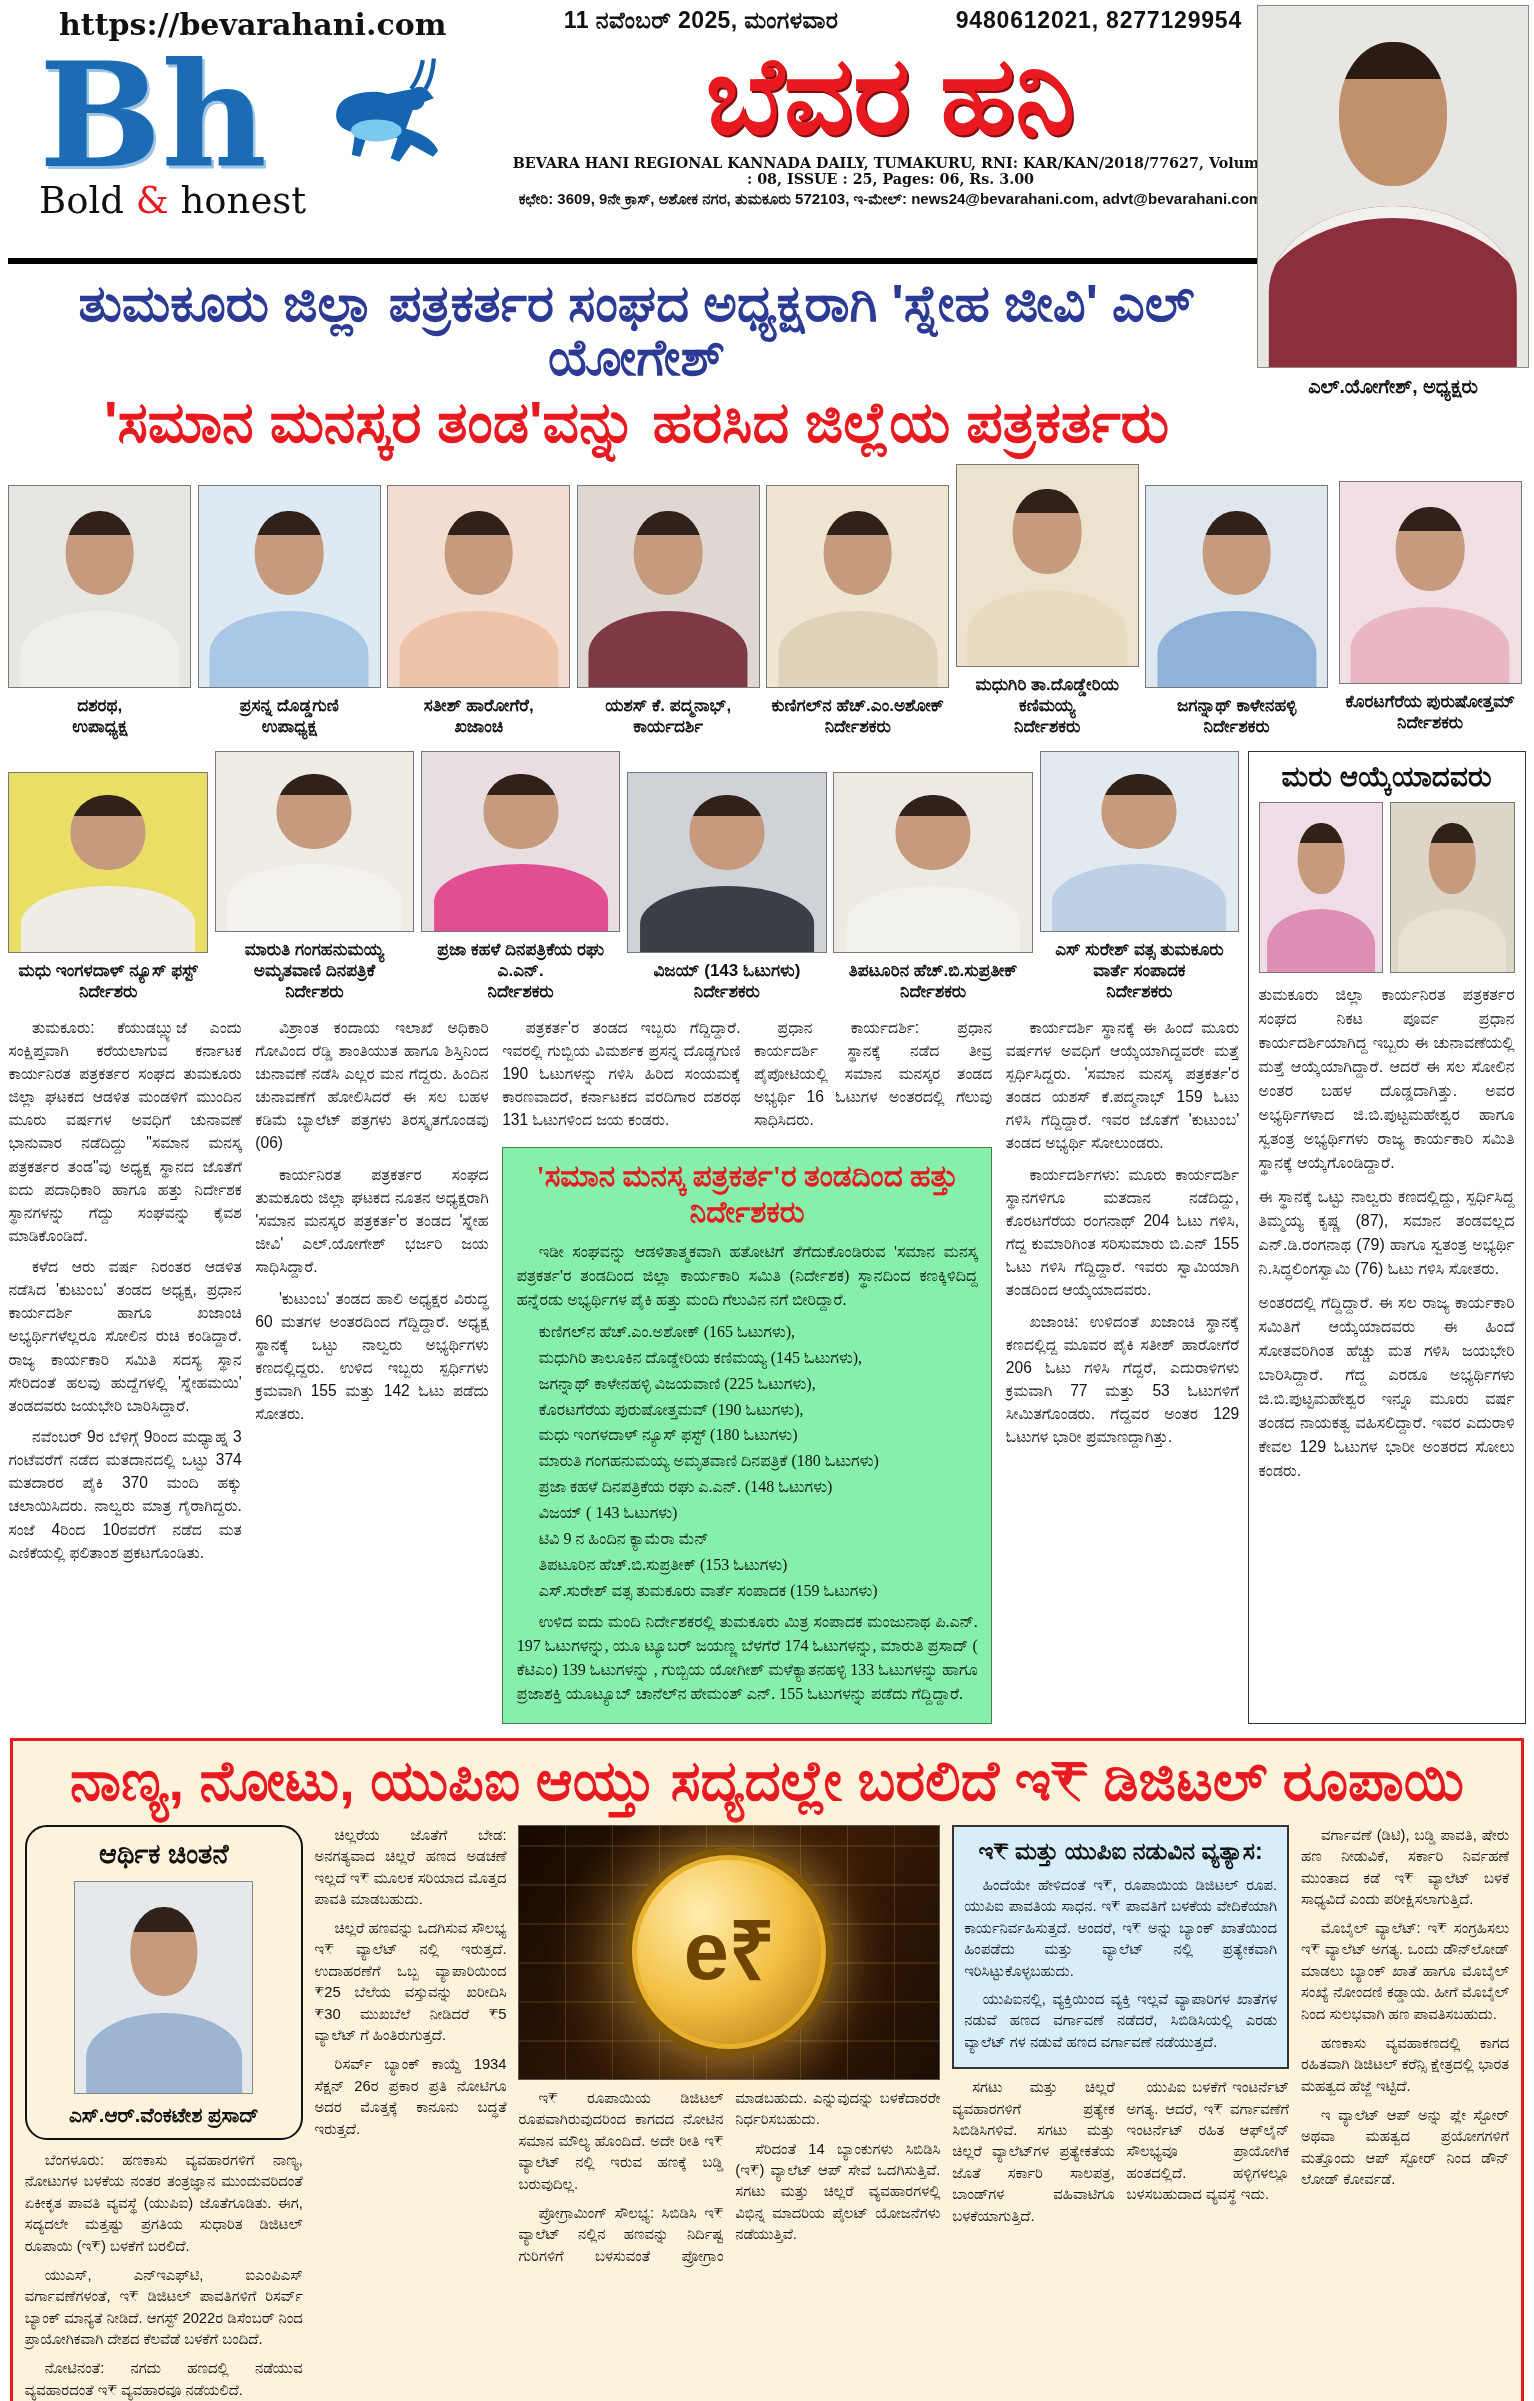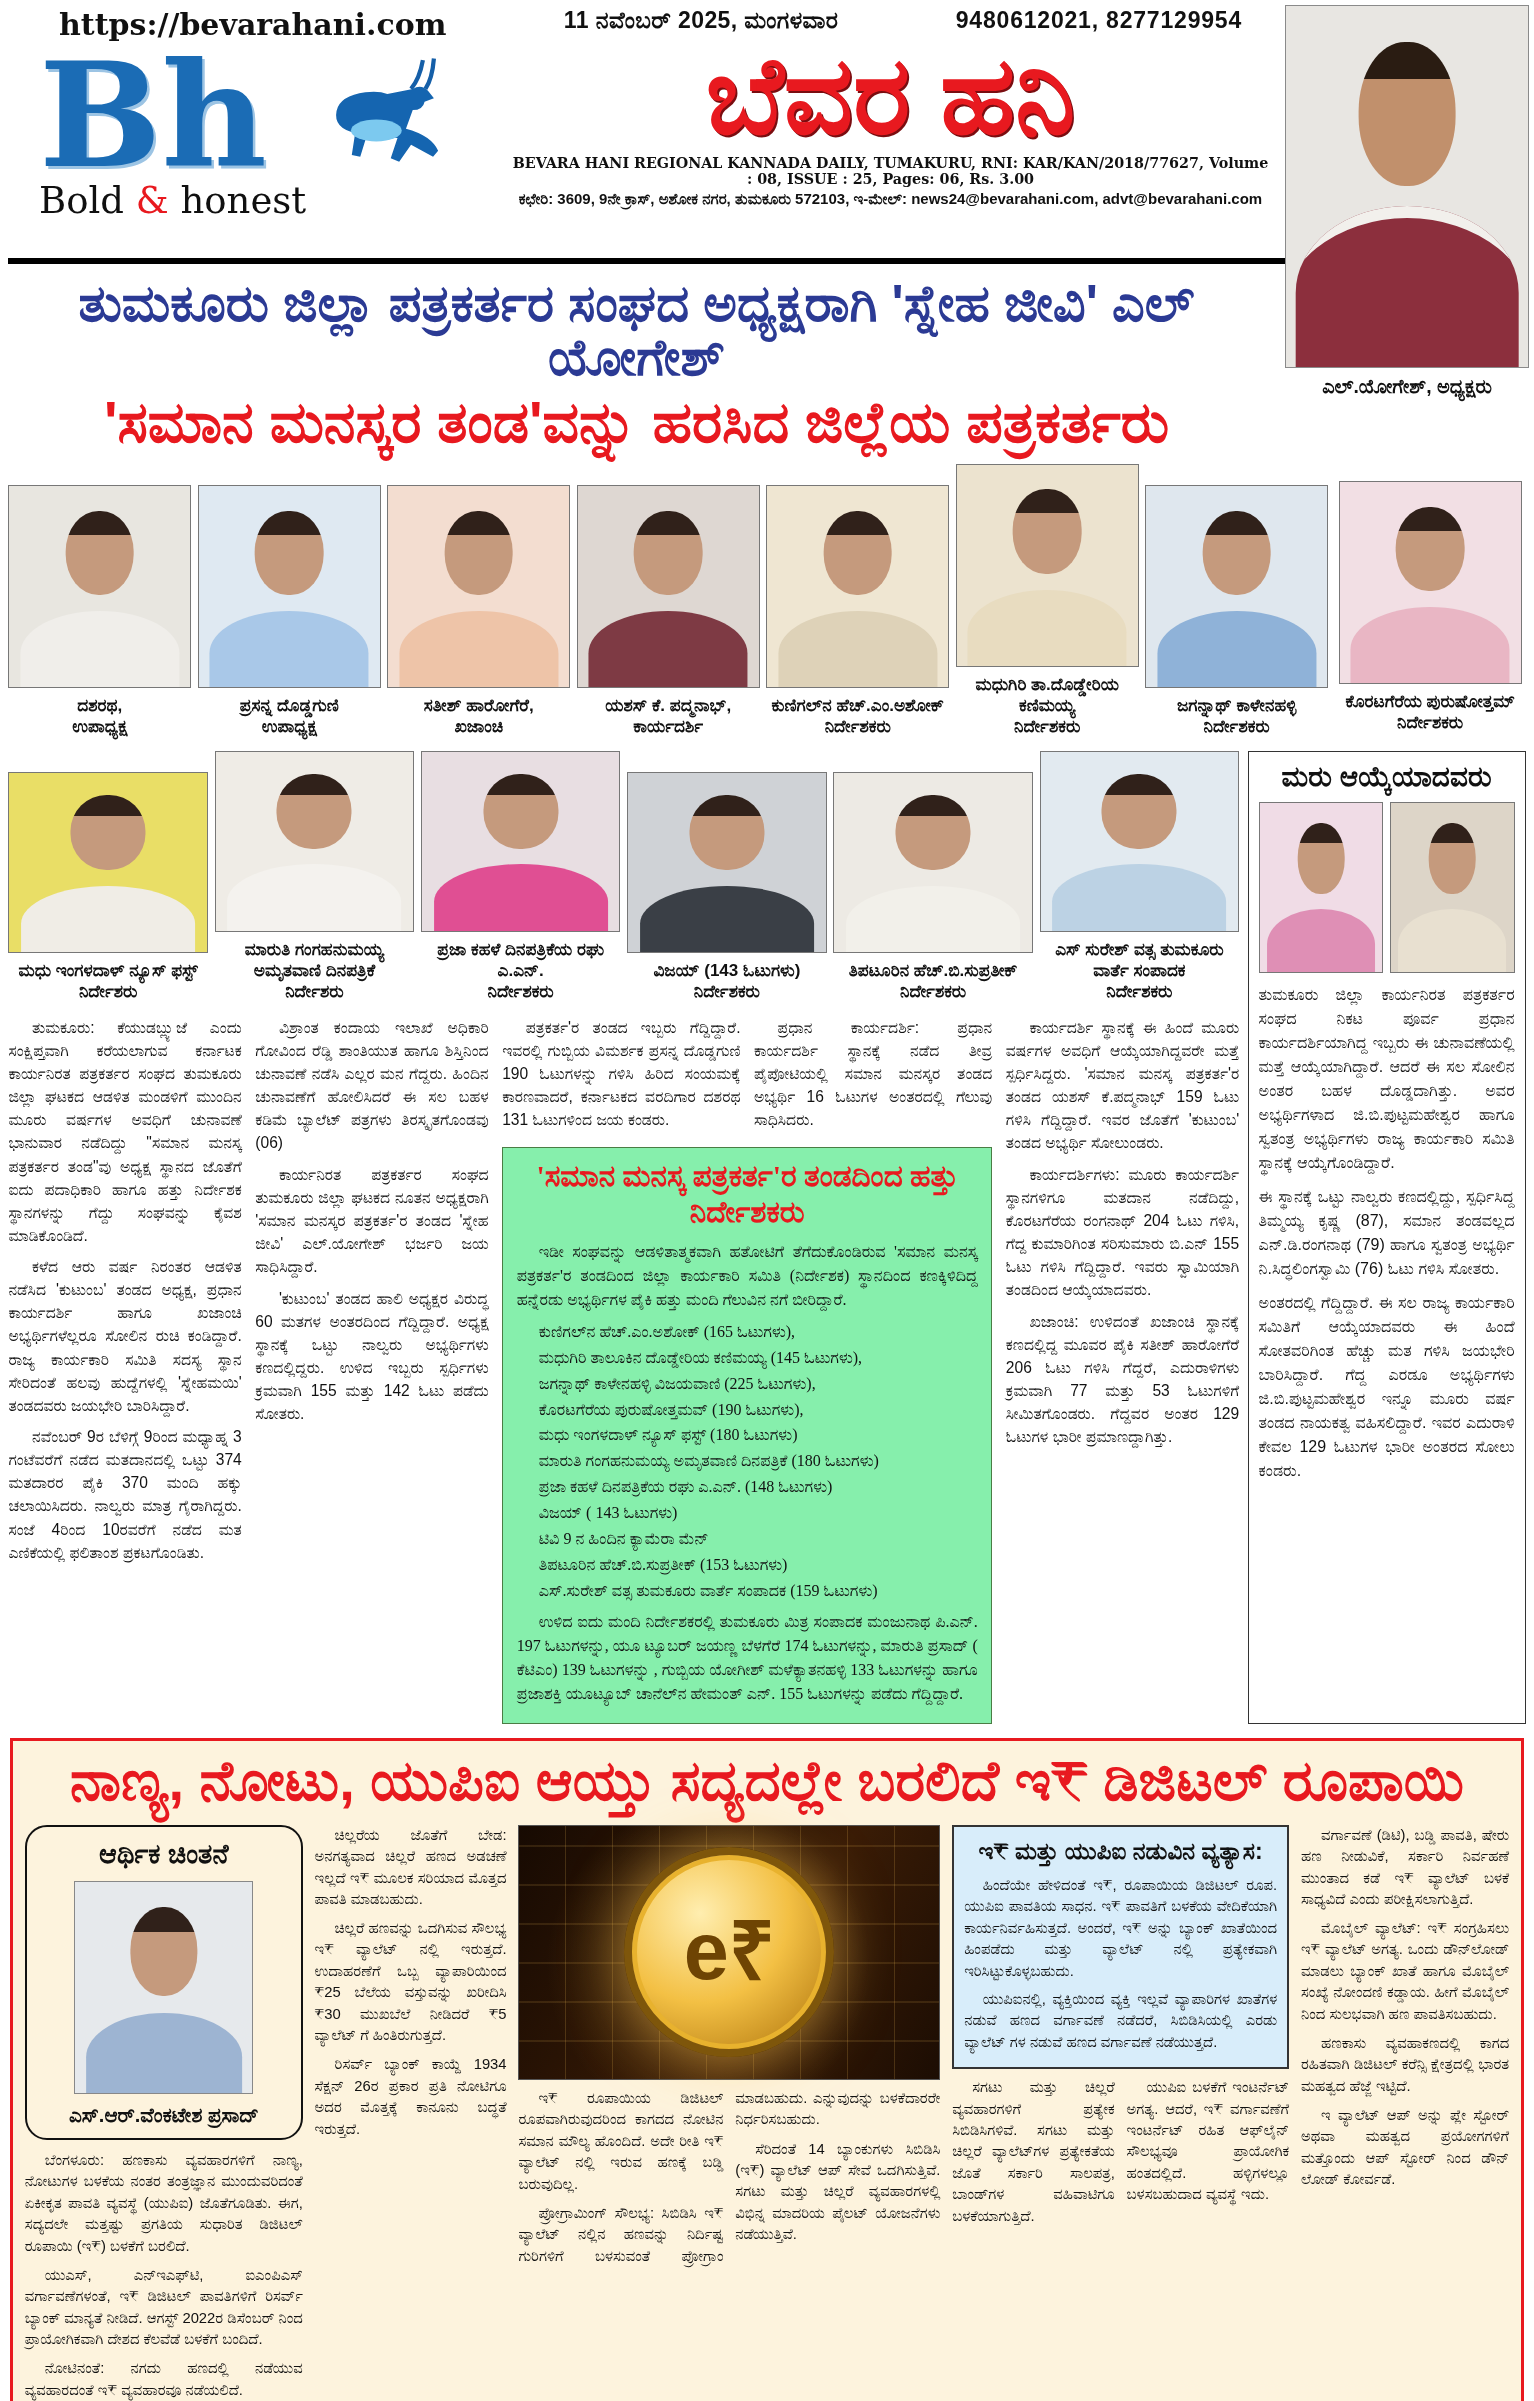--- a/index.html
+++ b/index.html
@@ -18,21 +18,21 @@
              font-weight:bold;color:#1b6cb5;text-shadow:2.5px 2.5px 0 #9cc4e4;}
   .brand .tag{font-family:"DejaVu Serif",serif;font-size:37px;color:#101010;margin-top:-5px;}
   .brand .tag .amp{color:#e8191f;}
   .deer{position:absolute;left:253px;top:8.4px;width:211px;height:127px;}
   .titleblock{position:absolute;left:472px;top:0;width:759px;text-align:center;}
   .kn-title{font-size:108px;font-weight:bold;color:#e8191f;line-height:1.0;
             text-shadow:1.7px 1.7px 0 #7a0d10;}
   .publine{font-family:"DejaVu Serif",serif;font-size:14.3px;font-weight:bold;margin-top:5px;}
   .officeline{font-size:15px;font-weight:bold;margin-top:3.4px;}
   
-  .portrait-wrap{position:absolute;right:5px;top:5px;width:244px;z-index:5;}
+  .portrait-wrap{position:absolute;right:5px;top:5px;width:272px;z-index:5;}
   .portrait{height:361px;border:1.7px solid #8a8a8a;background:#e8e6e2;position:relative;overflow:hidden;}
   .portrait::before{content:"";position:absolute;top:10%;left:50%;transform:translateX(-50%);
       width:40%;height:40%;border-radius:48%;
       background:linear-gradient(#2a1c12 0 26%,#c1906c 26%);}
   .portrait::after{content:"";position:absolute;bottom:-11.8px;left:50%;transform:translateX(-50%);
       width:92%;height:48%;border-radius:50% 50% 0 0;background:#8c2f3d;
       box-shadow:inset 0 0 0 0 #fff, inset 0 29px 0 -17px #f2f0ec;}
   .portrait-cap{text-align:center;font-size:19.4px;font-weight:bold;padding:6.7px 0 0 0;}
   
   .rule{height:5.9px;background:#000;margin:5px 8.4px 0 8.4px;}

